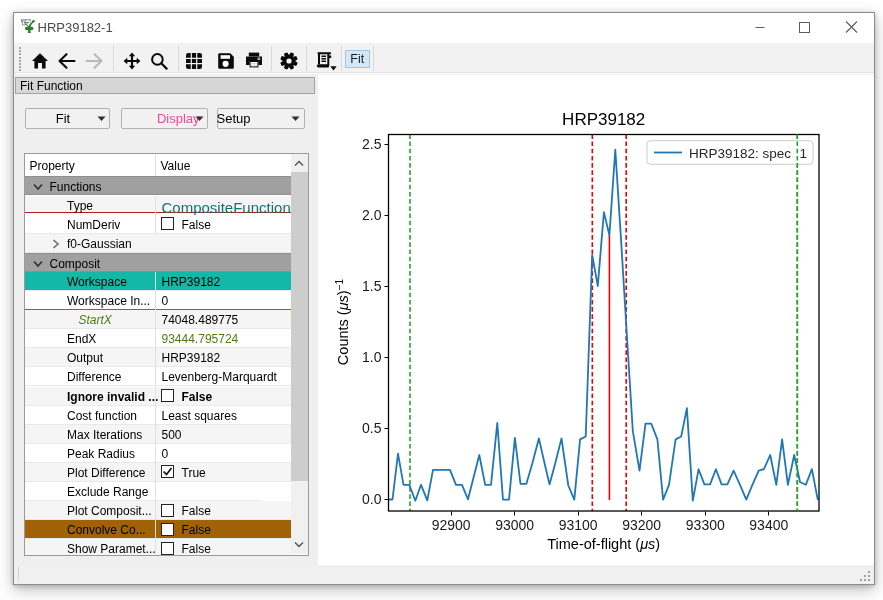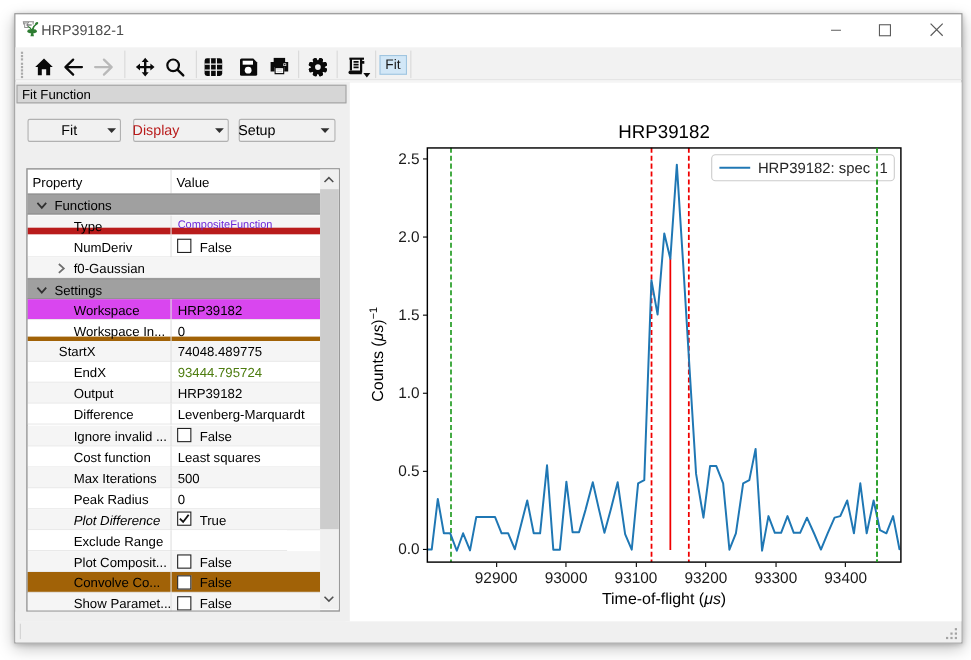--- a/index.html
+++ b/index.html
@@ -110,95 +110,95 @@
 
 <div class="abs" style="left:14.5px;top:76.5px;width:300px;height:17px;background:#d6d6d6;border:1px solid #a3a3a3;"></div>
 <div class="abs" style="left:20px;top:78.5px;font-size:12px;color:#000;">Fit Function</div>
 
 <div class="abs" style="left:24.5px;top:107.5px;width:85.5px;height:21.5px;background:#f1f1f1;border:1px solid #b1b1b1;border-radius:2px;"></div>
 <div class="abs" style="left:24.5px;top:110.5px;width:77px;text-align:center;font-size:13px;color:#000;">Fit</div>
 <svg class="abs" style="left:97px;top:116px" width="9" height="6">
       <path d="M0.5 0.5 L4.5 5 L8.5 0.5" fill="#303030"></path>
     </svg>
 <div class="abs" style="left:120.5px;top:107.5px;width:87.5px;height:21.5px;background:#f1f1f1;border:1px solid #b1b1b1;border-radius:2px;"></div>
-<div class="abs" style="left:120.5px;top:110.5px;width:79px;text-align:left;font-size:13px;color:#b91c1c;">Display</div>
+<div class="abs" style="left:120.5px;top:110.5px;width:79px;text-align:right;font-size:13px;color:#ec4899;">Display</div>
 <svg class="abs" style="left:194.5px;top:116px" width="9" height="6">
       <path d="M0.5 0.5 L4.5 5 L8.5 0.5" fill="#303030"></path>
     </svg>
 <div class="abs" style="left:216.5px;top:107.5px;width:88px;height:21.5px;background:#f1f1f1;border:1px solid #b1b1b1;border-radius:2px;"></div>
 <div class="abs" style="left:216.5px;top:110.5px;width:79px;text-align:left;font-size:13px;color:#000;">Setup</div>
 <svg class="abs" style="left:290.5px;top:116px" width="9" height="6">
       <path d="M0.5 0.5 L4.5 5 L8.5 0.5" fill="#303030"></path>
     </svg>
 
 <div class="abs" style="left:24px;top:153px;width:284.5px;height:402.5px;background:#ffffff;border:1px solid #9a9a9a;"></div>
 <div class="abs" style="left:29.5px;top:159px;font-size:12px;color:#000;">Property</div>
 <div class="abs" style="left:160.5px;top:159px;font-size:12px;color:#000;">Value</div>
 <div class="abs" style="left:155px;top:154px;width:1px;height:22.4px;background:#e0e0e0;"></div>
 <div class="abs" style="left:25px;top:175.9px;width:265px;height:1px;background:#e0e0e0;"></div>
 <div class="abs" style="left:24.5px;top:176.4px;width:266px;height:19.1px;background:#a0a0a0;border-top:1px solid #8f8f8f;border-bottom:1px solid #8f8f8f;">
       <svg class="abs" style="left:8px;top:6px" width="10" height="8">
         <path d="M1 1.5 L5 6 L9 1.5" stroke="#303030" stroke-width="1.6" fill="none"></path>
       </svg>
       <div class="abs" style="left:25px;top:3px;font-size:12px;color:#000;">Functions</div>
     </div>
-<div class="abs" style="left:24.5px;top:195.5px;width:266px;height:17px;background:#f5f5f5;border-bottom:6px solid #b91c1c;">
+<div class="abs" style="left:24.5px;top:195.5px;width:266px;height:17px;background:#f5f5f5;border-bottom:1px solid #b91c1c;">
       <div class="abs" style="left:42.5px;top:3px;font-size:12px;color:#000;white-space:nowrap;">Type</div>
       <div class="abs" style="left:130.5px;top:0;width:1px;height:19.1px;background:#e0e0e0;"></div>
-      <div class="abs" style="left:137px;top:3px;font-size:10px;color:#6d28d9;white-space:nowrap;">CompositeFunction</div>
+      <div class="abs" style="left:137px;top:3px;font-size:15px;color:#0f766e;white-space:nowrap;">CompositeFunction</div>
     </div>
 <div class="abs" style="left:24.5px;top:214.6px;width:266px;height:19.1px;background:#ffffff;border-bottom:1px solid #e9e9e9;">
       <div class="abs" style="left:42.5px;top:3px;font-size:12px;color:#000;white-space:nowrap;">NumDeriv</div>
       <div class="abs" style="left:130.5px;top:0;width:1px;height:19.1px;background:#e0e0e0;"></div>
       <div class="abs" style="left:136.5px;top:2.5px;width:13px;height:13px;background:#fff;border:1px solid #222;"></div>
       <div class="abs" style="left:157px;top:3px;font-size:12px;color:#000;">False</div>
     </div>
 <div class="abs" style="left:24.5px;top:233.7px;width:266px;height:19.1px;background:#f5f5f5;border-bottom:1px solid #e9e9e9;">
       <svg class="abs" style="left:27px;top:5px" width="8" height="10">
         <path d="M1.5 1 L6 5 L1.5 9" stroke="#6e6e6e" stroke-width="1.6" fill="none"></path>
       </svg>
       <div class="abs" style="left:42.5px;top:3px;font-size:12px;color:#000;">f0-Gaussian</div>
     </div>
 <div class="abs" style="left:24.5px;top:252.8px;width:266px;height:19.1px;background:#a0a0a0;border-top:1px solid #8f8f8f;border-bottom:1px solid #8f8f8f;">
       <svg class="abs" style="left:8px;top:6px" width="10" height="8">
         <path d="M1 1.5 L5 6 L9 1.5" stroke="#303030" stroke-width="1.6" fill="none"></path>
       </svg>
-      <div class="abs" style="left:25px;top:3px;font-size:12px;color:#000;">Settings</div>
-    </div>
-<div class="abs" style="left:24.5px;top:271.9px;width:266px;height:19.1px;background:#d946ef;border-bottom:1px solid #e9e9e9;">
+      <div class="abs" style="left:25px;top:3px;font-size:12px;color:#000;">Composit</div>
+    </div>
+<div class="abs" style="left:24.5px;top:271.9px;width:266px;height:19.1px;background:#14b8a6;border-bottom:1px solid #e9e9e9;">
       <div class="abs" style="left:42.5px;top:3px;font-size:12px;color:#000;white-space:nowrap;">Workspace</div>
       <div class="abs" style="left:130.5px;top:0;width:1px;height:19.1px;background:#e0e0e0;"></div>
       <div class="abs" style="left:137px;top:3px;font-size:12px;color:#000;white-space:nowrap;">HRP39182</div>
     </div>
-<div class="abs" style="left:24.5px;top:291px;width:266px;height:19.1px;background:#ffffff;border-bottom:4px solid #a16207;">
+<div class="abs" style="left:24.5px;top:291px;width:266px;height:19.1px;background:#ffffff;border-bottom:1px solid #a16207;">
       <div class="abs" style="left:42.5px;top:3px;font-size:12px;color:#000;white-space:nowrap;">Workspace In...</div>
       <div class="abs" style="left:130.5px;top:0;width:1px;height:19.1px;background:#e0e0e0;"></div>
       <div class="abs" style="left:137px;top:3px;font-size:12px;color:#000;white-space:nowrap;">0</div>
     </div>
 <div class="abs" style="left:24.5px;top:310.1px;width:266px;height:19.1px;background:#f5f5f5;border-bottom:1px solid #e9e9e9;">
-      <div class="abs" style="left:29px;top:3px;font-size:12px;color:#000000;white-space:nowrap;">StartX</div>
+      <div class="abs" style="left:54px;top:3px;font-size:12px;color:#4d7c0f;white-space:nowrap;font-style:italic;">StartX</div>
       <div class="abs" style="left:130.5px;top:0;width:1px;height:19.1px;background:#e0e0e0;"></div>
       <div class="abs" style="left:137px;top:3px;font-size:12px;color:#000;white-space:nowrap;">74048.489775</div>
     </div>
 <div class="abs" style="left:24.5px;top:329.2px;width:266px;height:19.1px;background:#ffffff;border-bottom:1px solid #e9e9e9;">
       <div class="abs" style="left:42.5px;top:3px;font-size:12px;color:#000;white-space:nowrap;">EndX</div>
       <div class="abs" style="left:130.5px;top:0;width:1px;height:19.1px;background:#e0e0e0;"></div>
       <div class="abs" style="left:137px;top:3px;font-size:12px;color:#4d7c0f;white-space:nowrap;">93444.795724</div>
     </div>
 <div class="abs" style="left:24.5px;top:348.3px;width:266px;height:19.1px;background:#f5f5f5;border-bottom:1px solid #e9e9e9;">
       <div class="abs" style="left:42.5px;top:3px;font-size:12px;color:#000;white-space:nowrap;">Output</div>
       <div class="abs" style="left:130.5px;top:0;width:1px;height:19.1px;background:#e0e0e0;"></div>
       <div class="abs" style="left:137px;top:3px;font-size:12px;color:#000;white-space:nowrap;">HRP39182</div>
     </div>
 <div class="abs" style="left:24.5px;top:367.4px;width:266px;height:19.1px;background:#ffffff;border-bottom:1px solid #e9e9e9;">
       <div class="abs" style="left:42.5px;top:3px;font-size:12px;color:#000;white-space:nowrap;">Difference</div>
       <div class="abs" style="left:130.5px;top:0;width:1px;height:19.1px;background:#e0e0e0;"></div>
       <div class="abs" style="left:137px;top:3px;font-size:12px;color:#000;white-space:nowrap;">Levenberg-Marquardt</div>
     </div>
-<div class="abs" style="left:24.5px;top:386.5px;width:266px;height:19.1px;background:#f5f5f5;border-bottom:1px solid #e9e9e9;">
+<div class="abs" style="left:24.5px;top:386.5px;width:266px;height:19.1px;background:#f5f5f5;border-bottom:1px solid #e9e9e9;font-weight:bold;">
       <div class="abs" style="left:42.5px;top:3px;font-size:12px;color:#000;white-space:nowrap;">Ignore invalid ...</div>
       <div class="abs" style="left:130.5px;top:0;width:1px;height:19.1px;background:#e0e0e0;"></div>
       <div class="abs" style="left:136.5px;top:2.5px;width:13px;height:13px;background:#fff;border:1px solid #222;"></div>
       <div class="abs" style="left:157px;top:3px;font-size:12px;color:#000;">False</div>
     </div>
 <div class="abs" style="left:24.5px;top:405.6px;width:266px;height:19.1px;background:#ffffff;border-bottom:1px solid #e9e9e9;">
       <div class="abs" style="left:42.5px;top:3px;font-size:12px;color:#000;white-space:nowrap;">Cost function</div>
       <div class="abs" style="left:130.5px;top:0;width:1px;height:19.1px;background:#e0e0e0;"></div>
       <div class="abs" style="left:137px;top:3px;font-size:12px;color:#000;white-space:nowrap;">Least squares</div>
     </div>
@@ -206,21 +206,21 @@
       <div class="abs" style="left:42.5px;top:3px;font-size:12px;color:#000;white-space:nowrap;text-align:center;">Max Iterations</div>
       <div class="abs" style="left:130.5px;top:0;width:1px;height:19.1px;background:#e0e0e0;"></div>
       <div class="abs" style="left:137px;top:3px;font-size:12px;color:#000;white-space:nowrap;">500</div>
     </div>
 <div class="abs" style="left:24.5px;top:443.8px;width:266px;height:19.1px;background:#ffffff;border-bottom:1px solid #e9e9e9;">
       <div class="abs" style="left:42.5px;top:3px;font-size:12px;color:#000;white-space:nowrap;">Peak Radius</div>
       <div class="abs" style="left:130.5px;top:0;width:1px;height:19.1px;background:#e0e0e0;"></div>
       <div class="abs" style="left:137px;top:3px;font-size:12px;color:#000;white-space:nowrap;">0</div>
     </div>
 <div class="abs" style="left:24.5px;top:462.9px;width:266px;height:19.1px;background:#f5f5f5;border-bottom:1px solid #e9e9e9;">
-      <div class="abs" style="left:42.5px;top:3px;font-size:12px;color:#000;white-space:nowrap;font-style:italic;">Plot Difference</div>
+      <div class="abs" style="left:42.5px;top:3px;font-size:12px;color:#000;white-space:nowrap;">Plot Difference</div>
       <div class="abs" style="left:130.5px;top:0;width:1px;height:19.1px;background:#e0e0e0;"></div>
       <div class="abs" style="left:136.5px;top:2.5px;width:13px;height:13px;background:#fff;border:1px solid #222;"></div>
       <svg class="abs" style="left:136.5px;top:2.5px" width="13" height="13">
         <path d="M2.5 6.5 L5.5 9.5 L10.5 3" stroke="#111" stroke-width="1.7" fill="none"></path>
       </svg>
       <div class="abs" style="left:157px;top:3px;font-size:12px;color:#000;">True</div>
     </div>
 <div class="abs" style="left:24.5px;top:482px;width:236px;height:19.1px;background:#ffffff;border-bottom:1px solid #e9e9e9;">
       <div class="abs" style="left:42.5px;top:3px;font-size:12px;color:#000;white-space:nowrap;">Exclude Range</div>
       <div class="abs" style="left:130.5px;top:0;width:1px;height:19.1px;background:#e0e0e0;"></div>

